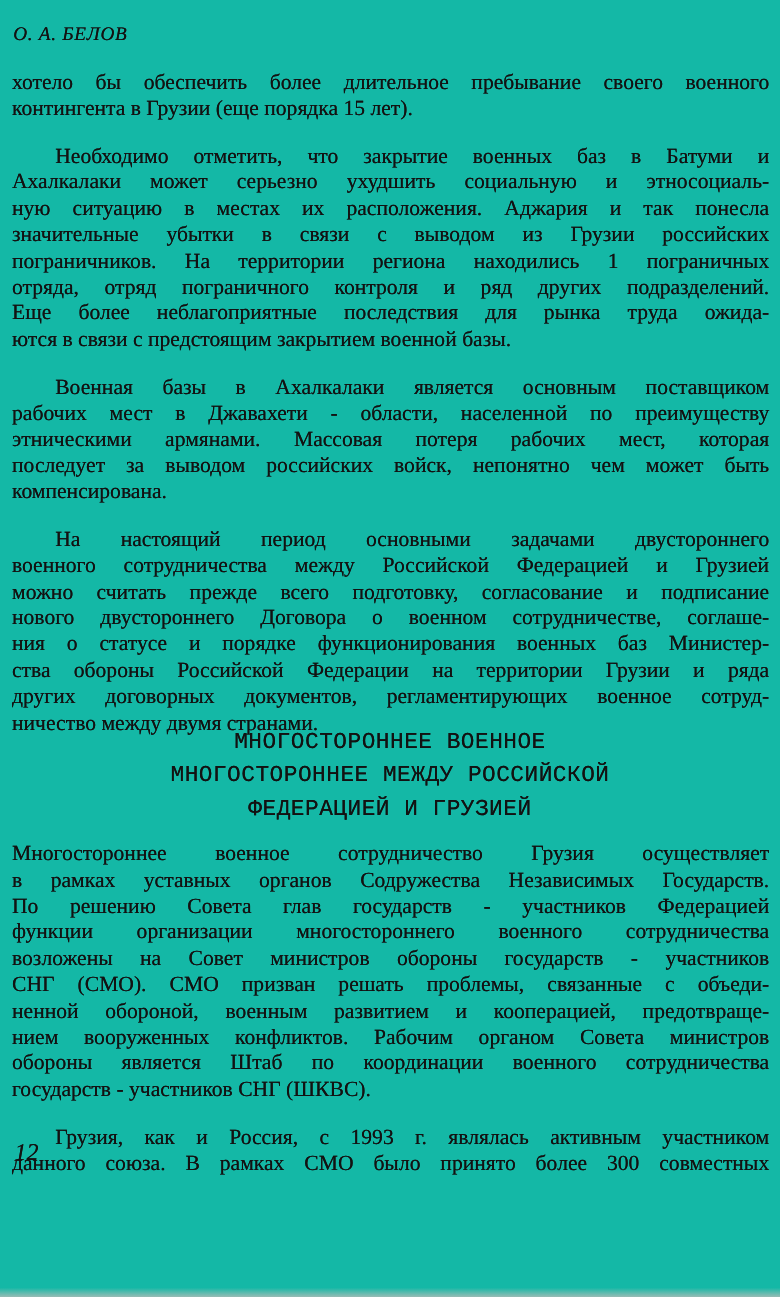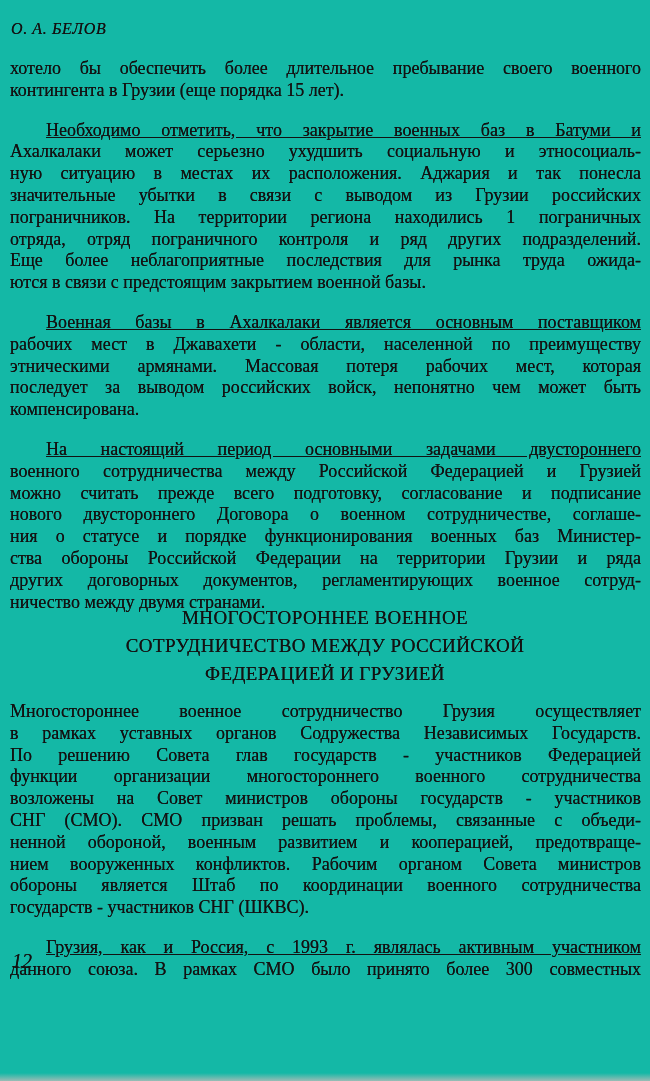--- a/index.html
+++ b/index.html
@@ -26,26 +26,26 @@
   .para{margin:0;padding:0;}
   .ln{
     white-space:nowrap;
     text-align:justify;
     text-align-last:justify;
   }
   .ln.last{
     text-align:left;
     text-align-last:left;
   }
-  .ln.first{text-indent:36px;text-decoration:underline;}
+  .ln.first{text-indent:36px;}
   .section-heading{
     position:absolute;top:604px;left:0;width:650px;
     margin:0;
     font-size:19px;font-weight:400;line-height:28px;
-    text-align:center;letter-spacing:0.4px;
+    text-align:center;letter-spacing:0.4px;font-family:Liberation Mono, monospace;
   }
   .page-number{
     position:absolute;top:950px;left:12px;
     font-style:italic;font-size:20px;
   }
   .scan-edge{
     position:absolute;bottom:0;left:0;width:100%;height:8px;
     background:linear-gradient(to bottom,rgba(255,255,255,0),#bdbdb9);
     opacity:.8;
   }
@@ -95,21 +95,21 @@
       <div class="ln">ния о статусе и порядке функционирования военных баз Министер-</div>
       <div class="ln">ства обороны Российской Федерации на территории Грузии и ряда</div>
       <div class="ln">других договорных документов, регламентирующих военное сотруд-</div>
       <div class="ln last">ничество между двумя странами.</div>
     <p></p>
 
   </div>
 
   <h2 class="section-heading">
     <div>МНОГОСТОРОННЕЕ ВОЕННОЕ</div>
-    <div>СОТРУДНИЧЕСТВО МЕЖДУ РОССИЙСКОЙ</div>
+    <div>МНОГОСТОРОННЕЕ МЕЖДУ РОССИЙСКОЙ</div>
     <div>ФЕДЕРАЦИЕЙ И ГРУЗИЕЙ</div>
   </h2>
 
   <div class="text-block text-bottom">
 
     <p class="para">
       </p>
       <div class="ln">Многостороннее военное сотрудничество Грузия осуществляет</div>
       <div class="ln">в рамках уставных органов Содружества Независимых Государств.</div>
       <div class="ln">По решению Совета глав государств - участников Федерацией</div>

